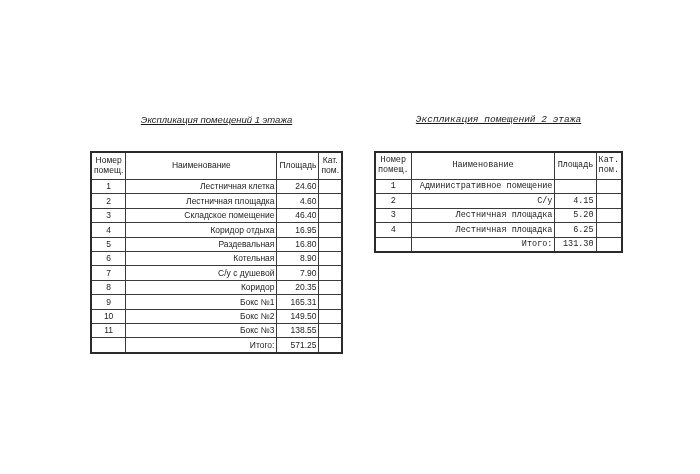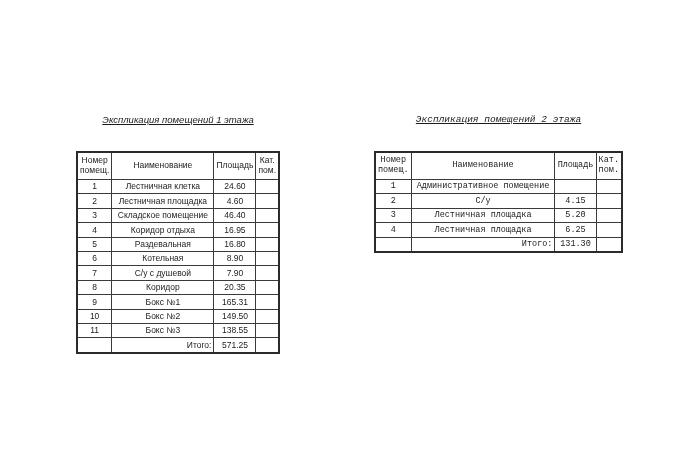--- a/index.html
+++ b/index.html
@@ -52,33 +52,33 @@
     vertical-align: middle;
     line-height: 1.15;
   }
   table.exp tbody td {
     height: 13.4px;
     vertical-align: middle;
     line-height: 1;
     white-space: nowrap;
   }
   td.c-num  { text-align: center; }
-  td.c-name { text-align: center; padding-left: 5px; }
-  td.c-area { text-align: center; }
+  td.c-name { text-align: right; padding-left: 5px; }
+  td.c-area { text-align: right; }
   td.c-cat  { text-align: center; }
   td.total-label { text-align: right; padding-right: 4px; }
   td.merge-down { border-bottom-style: hidden; }
   td.merge-up   { border-top-style: hidden; }
 </style>
 </head>
 <body>
 
 <div class="sheet">
 
-  <section class="table-section" style="left:76px; top:151px; width:204px;">
+  <section class="table-section" style="left:90px; top:151px; width:253px;">
     <div class="table-title">Экспликация помещений 1 этажа</div>
     <table class="exp" id="exp-table-0">
       <colgroup>
         <col style="width:28px">
         <col style="width:164px">
         <col style="width:38px">
         <col style="width:23px">
       </colgroup>
       <thead>
         <tr>

